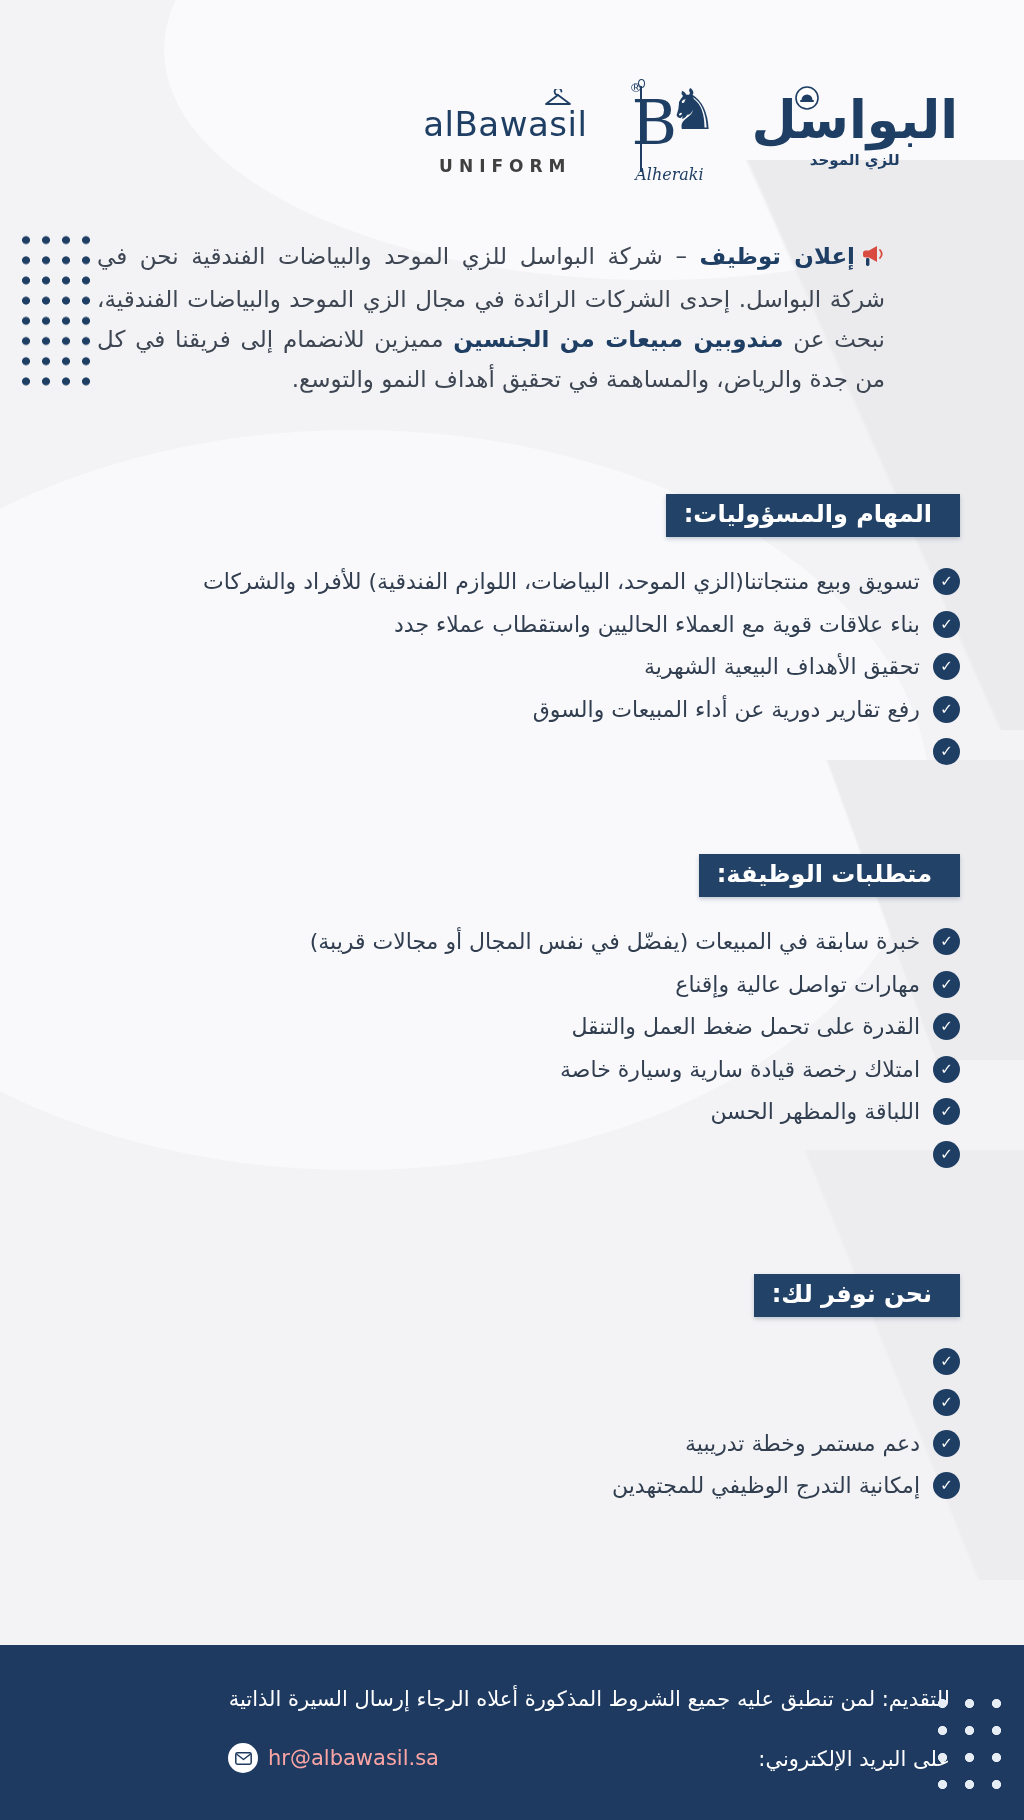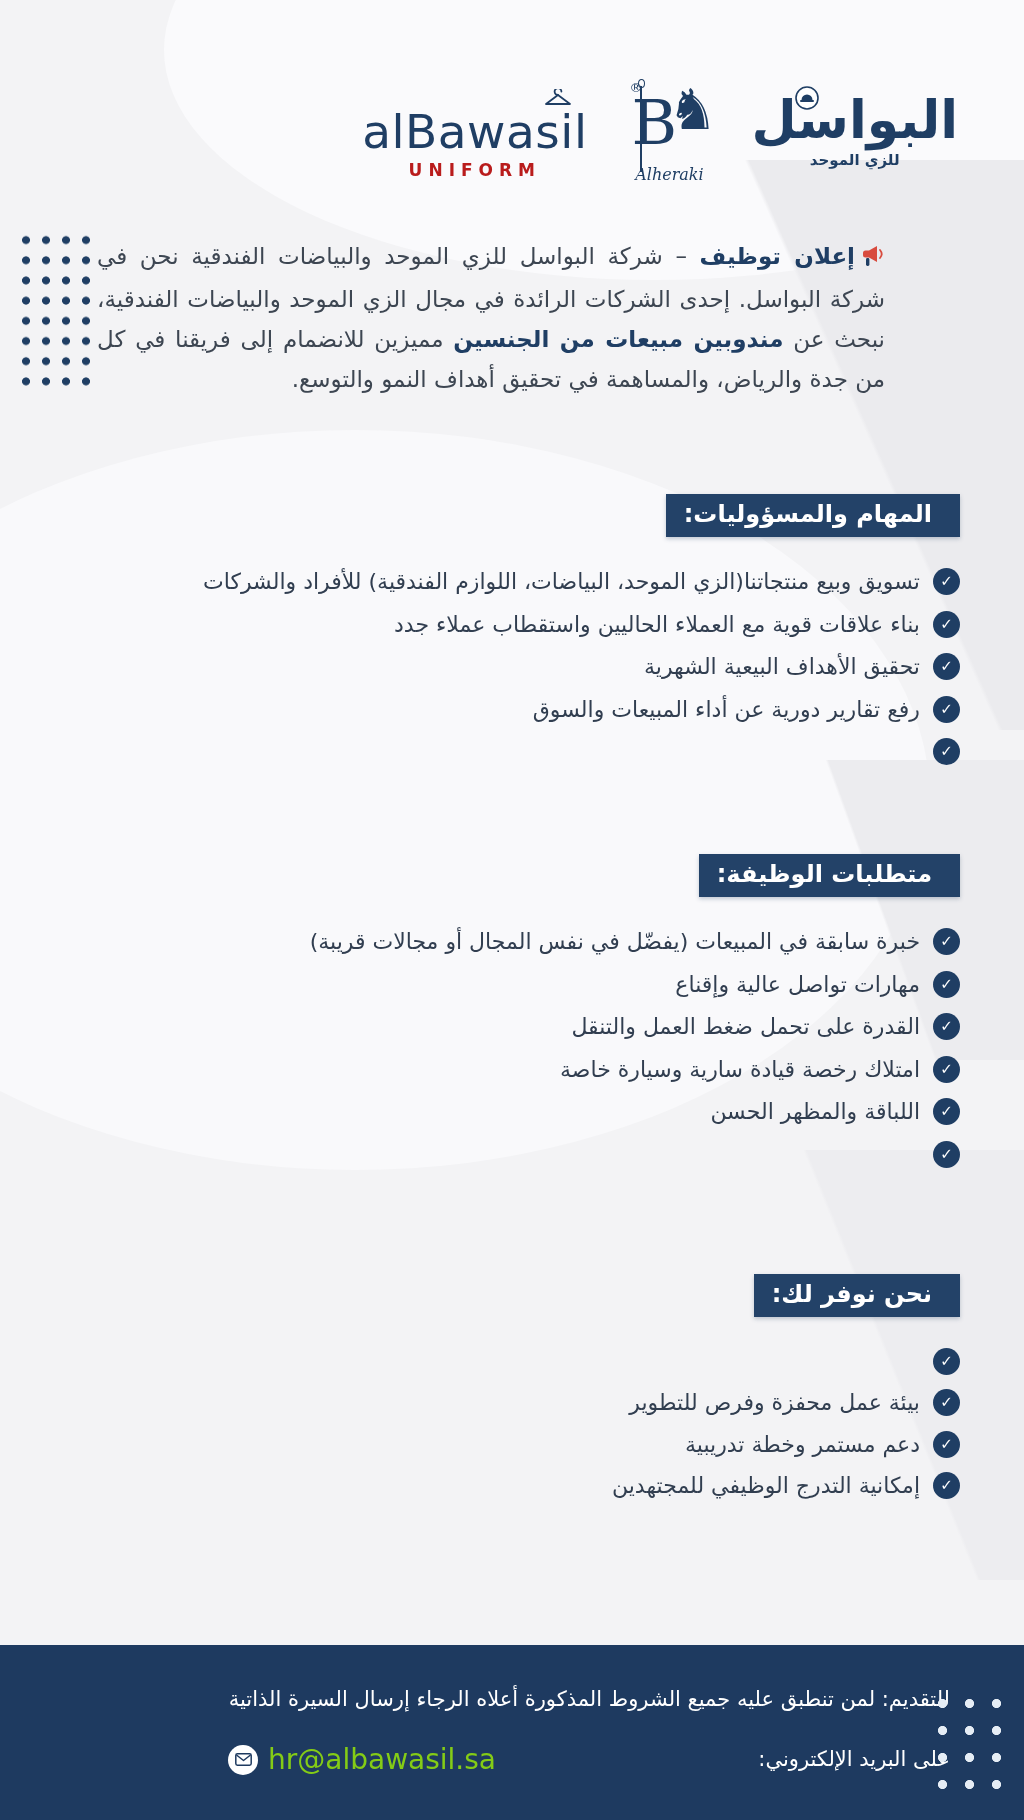--- a/index.html
+++ b/index.html
@@ -22,22 +22,22 @@
     background-size:20px 20.2px;
   }
   .dots-footer {
     position:absolute; right:13px; top:45px; width:82px; height:109px;
     background-image:radial-gradient(circle,#e6edf5 4.2px,rgba(0,0,0,0) 5px);
     background-size:27px 27px;
   }
   
   .logos { position:absolute; top:76px; right:66px; display:flex; direction:ltr; align-items:flex-start; gap:36px; color:#1f3e64; }
   .logo-en { margin-top:28px; position:relative; text-align:center; }
-  .logo-en .name { font-size:47px; letter-spacing:0.5px; color:#1f3e64; }
-  .logo-en .sub  { font-size:17px; font-weight:bold; letter-spacing:6px; margin-top:1px; color:#b91c1c; }
+  .logo-en .name { font-size:34px; letter-spacing:0.5px; color:#1f3e64; }
+  .logo-en .sub  { font-size:17px; font-weight:bold; letter-spacing:6px; margin-top:12px; color:#404040; }
   .logo-en .hanger { position:absolute; top:-15px; right:14px; }
   .logo-mid { position:relative; width:92px; height:104px; margin-top:4px; }
   .logo-mid .reg   { position:absolute; top:0; left:6px; font-size:13px; }
   .logo-mid .bchar { position:absolute; left:8px; top:12px; font-family:"DejaVu Serif",serif; font-size:62px; line-height:1; }
   .logo-mid .needle{ position:absolute; left:17px; top:6px; width:2px; height:86px; background:#1f3e64; }
   .logo-mid .needle:before { content:""; position:absolute; top:-7px; left:-2.5px; width:5px; height:7px; border:1.6px solid #1f3e64; border-radius:50%; }
   .logo-mid .horse { position:absolute; right:-2px; top:2px; font-size:56px; line-height:1; }
   .logo-mid .script{ position:absolute; bottom:0; left:0; width:100%; text-align:center; font-family:"DejaVu Serif",serif; font-style:italic; font-size:16px; }
   .logo-ar { margin-top:16px; position:relative; text-align:center; direction:rtl; }
   .logo-ar .name { font-size:52px; font-weight:bold; line-height:1.1; }
@@ -63,21 +63,21 @@
   .check-item { display:flex; align-items:center; gap:13px; font-size:22px; color:#313e50; line-height:1.25; }
   .check-circle {
     flex:0 0 auto; width:27px; height:27px; border-radius:50%; background:#1f3e64;
     color:#ffffff; font-size:15px; font-weight:bold; display:flex; align-items:center; justify-content:center;
   }
   
   .footer { position:absolute; left:0; top:1645px; width:1024px; height:175px; background:#1e3a60; color:#ffffff; }
   .footer .line1 { position:absolute; top:42px; right:74px; direction:rtl; font-size:21px; }
   .footer .line2-label { position:absolute; top:102px; right:74px; direction:rtl; font-size:21px; }
   .footer .email-row { position:absolute; top:98px; left:228px; display:flex; align-items:center; gap:10px; direction:ltr; }
-  .footer .email-text { font-size:28px; color:#84cc16; text-decoration:none; }
+  .footer .email-text { font-size:21px; color:#fca5a5; text-decoration:none; }
   .env-badge { width:30px; height:30px; border-radius:50%; background:#ffffff; display:flex; align-items:center; justify-content:center; }
 </style>
 </head>
 <body>
 
 <div class="page">
 
   <div class="blob-top"></div>
   <div class="blob-mid"></div>
   <div class="wedge-1"></div>
@@ -180,21 +180,20 @@
       </li>
   </ul>
 
   <div class="sec-header sh3">نحن نوفر لك:</div>
   <ul class="check-list cl3">
     <li class="check-item">
         <span class="check-circle">✓</span>
       </li>
     <li class="check-item">
         <span class="check-circle">✓</span>
-        <span>بيئة عمل محفزة وفرص للتطوير</span>
       </li>
     <li class="check-item">
         <span class="check-circle">✓</span>
         <span>دعم مستمر وخطة تدريبية</span>
       </li>
     <li class="check-item">
         <span class="check-circle">✓</span>
         <span>إمكانية التدرج الوظيفي للمجتهدين</span>
       </li>
   </ul>

